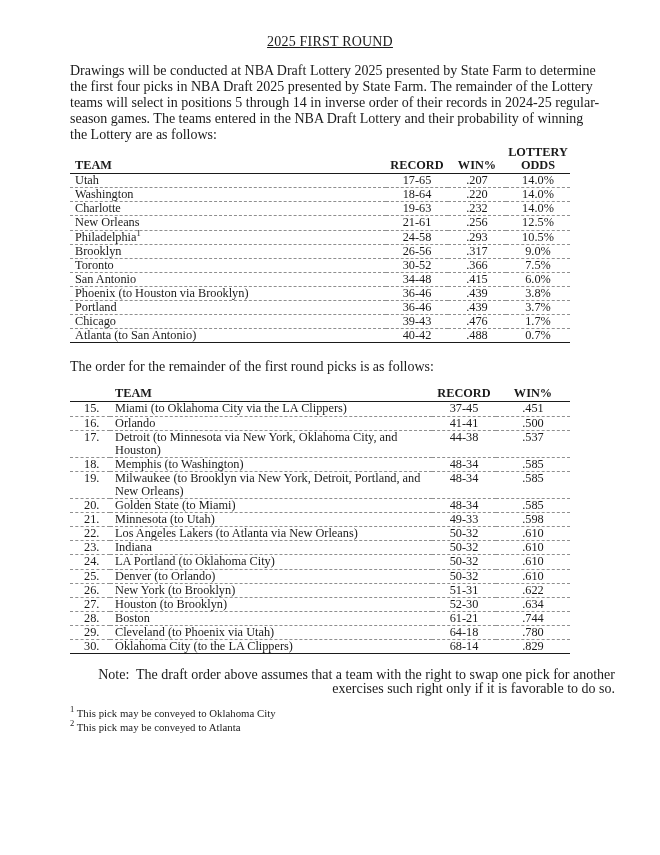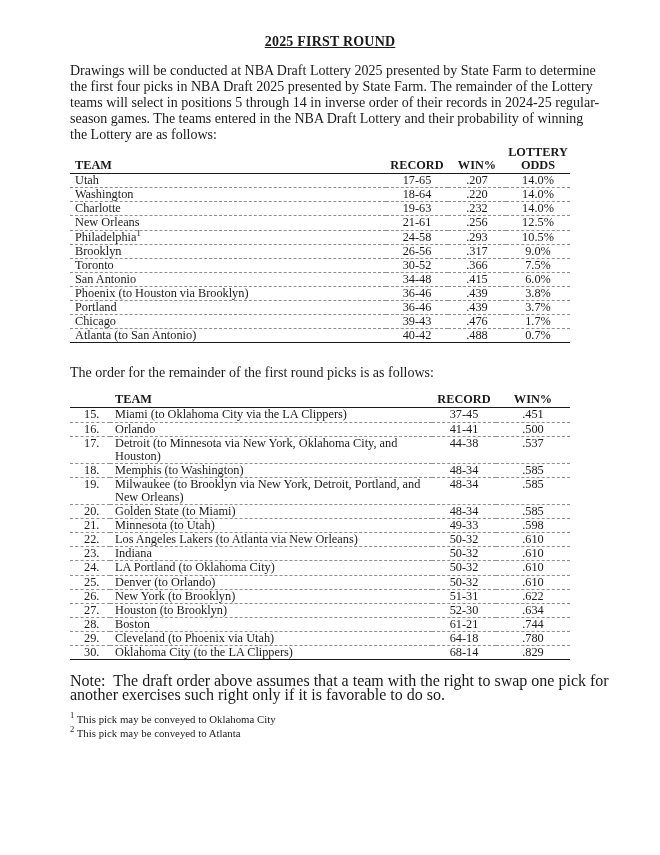--- a/index.html
+++ b/index.html
@@ -6,26 +6,26 @@
   body {
     width:660px; height:855px;
     background:#ffffff;
     font-family:"Liberation Serif","DejaVu Serif",serif;
     color:#1a1a1a;
     overflow:hidden;
   }
   .page { padding:34px 0 0 70px; }
 
   .doc-title {
-    font-size:14px; font-weight:bold; text-decoration:underline;
+    font-size:14px; font-weight:normal; text-decoration:underline;
     text-align:center; margin:0 70px 13px 0; letter-spacing:.2px;
   }
 
   .para { font-size:14px; line-height:16px; margin:0; width:530px; }
-  .para2 { margin-top:22px; }
+  .para2 { margin-top:16px; }
 
   table { border-collapse:collapse; table-layout:fixed; width:500px; font-size:12.3px; }
   .tbl1 { margin-top:2px; }
   .tbl2 { margin-top:12px; }
 
   th, td { line-height:13.1px; padding:0; font-weight:normal; vertical-align:top; text-align:left; }
   thead th { font-weight:bold; }
 
   .pre-head th { border-bottom:none; padding-top:1px; }
   .head-row th { border-bottom:1.6px solid #1a1a1a; padding-bottom:1px; }
@@ -38,22 +38,22 @@
   .c-mid   { text-align:center; }
 
   .tbl1 col.team { width:316px; } .tbl1 col.rec { width:62px; }
   .tbl1 col.win { width:58px; }  .tbl1 col.odds { width:64px; }
   .tbl2 col.num { width:40px; }  .tbl2 col.team { width:322px; }
   .tbl2 col.rec { width:64px; }  .tbl2 col.win { width:74px; }
 
   sup { font-size:8.5px; line-height:0; vertical-align:super; }
 
   .note {
-    margin:14px 0 0 0; font-size:16px; line-height:13.5px;
-    width:545px; white-space:pre-wrap;
+    margin:14px 0 0 0; font-size:14px; line-height:13.5px;
+    width:545px; white-space:pre-wrap;text-align:right;
   }
   .footnotes { margin-top:12px; font-size:10.8px; line-height:13.5px; }
 </style>
 </head>
 <body>
 
 <div class="page">
 
   <h1 class="doc-title">2025 FIRST ROUND</h1>
 

